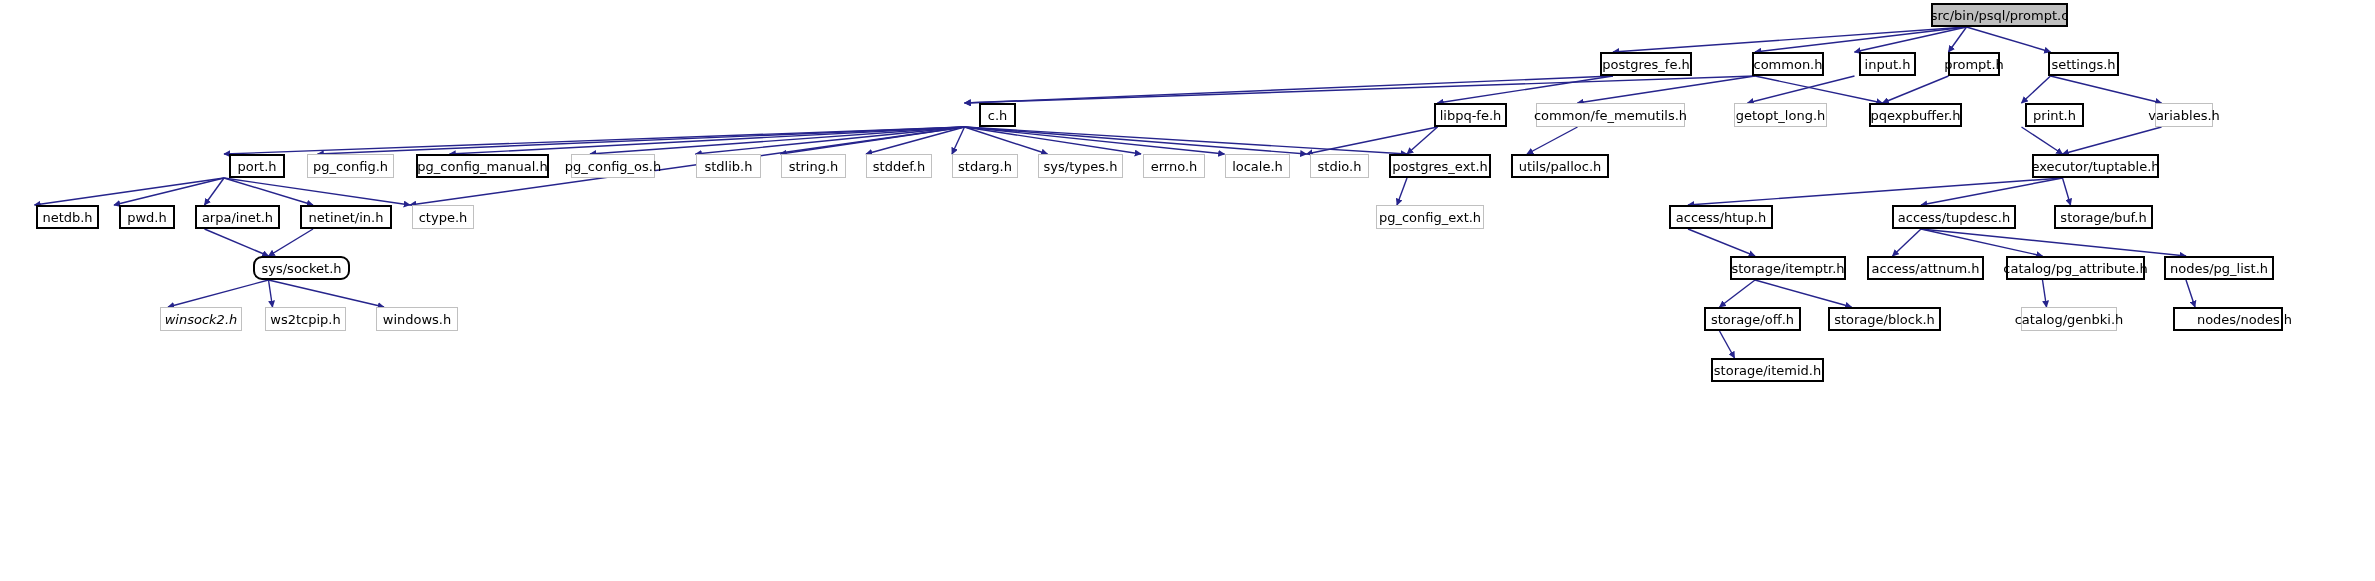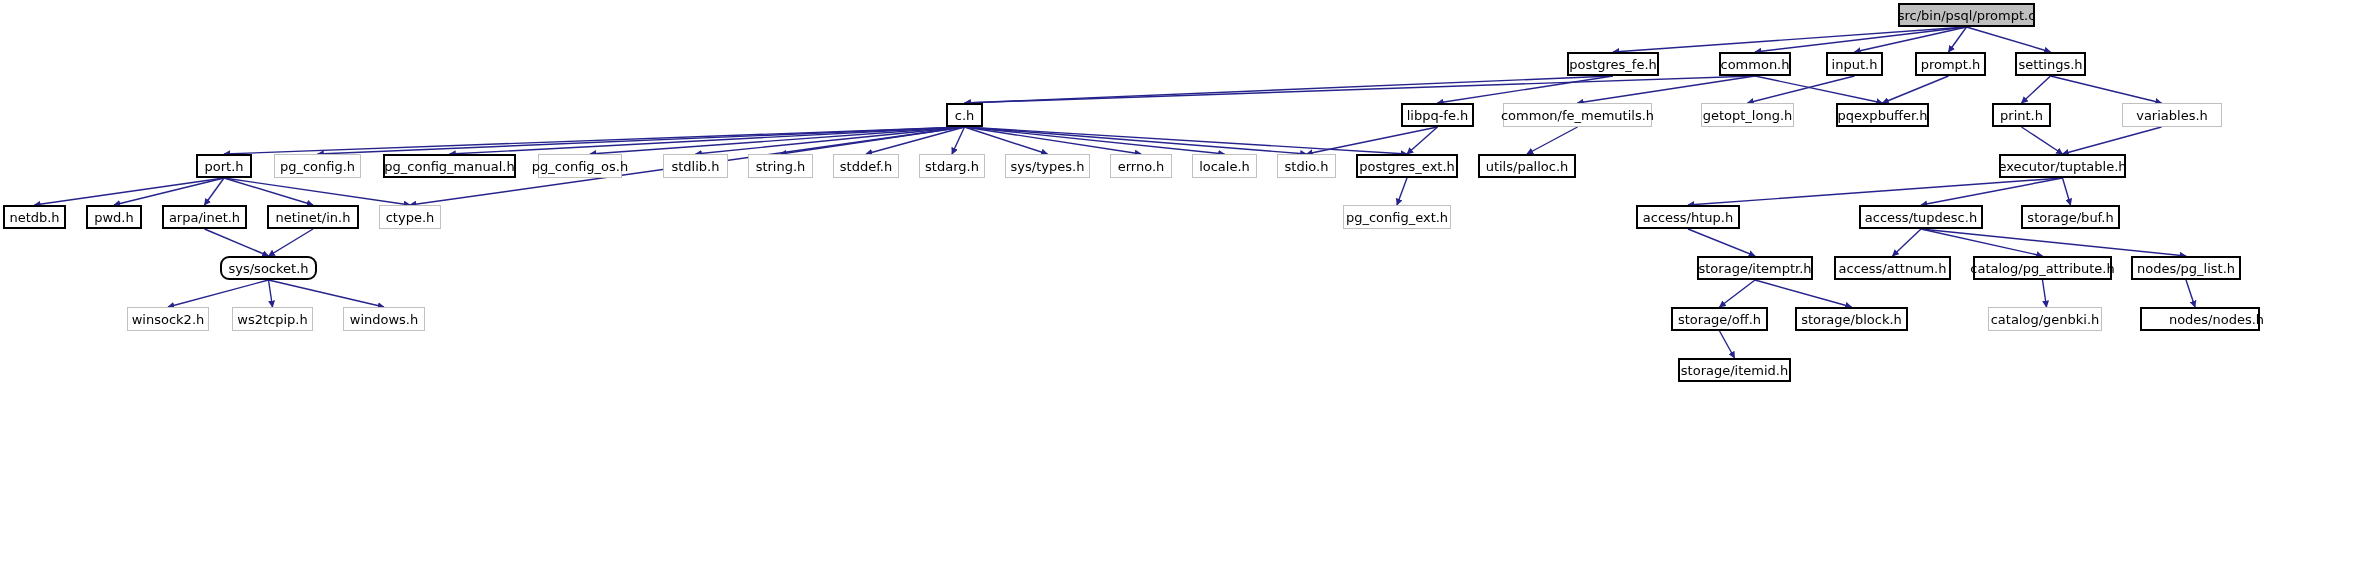--- a/index.html
+++ b/index.html
@@ -24,20 +24,21 @@
     align-items:center;
     justify-content:center;
     height:24px;
     font-size:13px;
     line-height:1;
     color:#000000;
     white-space:nowrap;
     background:#ffffff;
     border:1px solid #000000;
     z-index:2;
+    margin-left:33px;
   }
   
   .n-thin{border:1px solid #c0c0c0;background:#ffffff;}
   .n-bold{border:2px solid #000000;background:#ffffff;}
   .n-root{border:2px solid #000000;background:#bfbfbf;}
 </style>
 </head>
 <body>
 
 <div id="canvas">
@@ -112,21 +113,21 @@
       </div>
       <div class="node n-bold" style="left: 1567px; top: 52px; width: 92px;">
         <span>postgres_fe.h</span>
       </div>
       <div class="node n-bold" style="left: 1719px; top: 52px; width: 72px;">
         <span>common.h</span>
       </div>
       <div class="node n-bold" style="left: 1826px; top: 52px; width: 57px;">
         <span>input.h</span>
       </div>
-      <div class="node n-bold" style="left: 1915px; top: 52px; width: 71px;">
+      <div class="node n-bold" style="left: 1915px; top: 52px; width: 52px;">
         <span>prompt.h</span>
       </div>
       <div class="node n-bold" style="left: 2015px; top: 52px; width: 71px;">
         <span>settings.h</span>
       </div>
       <div class="node n-bold" style="left: 946px; top: 103px; width: 37px;">
         <span>c.h</span>
       </div>
       <div class="node n-bold" style="left: 1401px; top: 103px; width: 73px;">
         <span>libpq-fe.h</span>
@@ -136,21 +137,21 @@
       </div>
       <div class="node n-thin" style="left: 1701px; top: 103px; width: 93px;">
         <span>getopt_long.h</span>
       </div>
       <div class="node n-bold" style="left: 1836px; top: 103px; width: 93px;">
         <span>pqexpbuffer.h</span>
       </div>
       <div class="node n-bold" style="left: 1992px; top: 103px; width: 59px;">
         <span>print.h</span>
       </div>
-      <div class="node n-thin" style="left: 2122px; top: 103px; width: 100px;">
+      <div class="node n-thin" style="left: 2122px; top: 103px; width: 58px;">
         <span>variables.h</span>
       </div>
       <div class="node n-bold" style="left: 196px; top: 154px; width: 56px;">
         <span>port.h</span>
       </div>
       <div class="node n-thin" style="left: 274px; top: 154px; width: 87px;">
         <span>pg_config.h</span>
       </div>
       <div class="node n-bold" style="left: 383px; top: 154px; width: 133px;">
         <span>pg_config_manual.h</span>
@@ -226,38 +227,38 @@
       </div>
       <div class="node n-bold" style="left: 1834px; top: 256px; width: 117px; text-align: center;">
         <span>access/attnum.h</span>
       </div>
       <div class="node n-bold" style="left: 1973px; top: 256px; width: 139px;">
         <span>catalog/pg_attribute.h</span>
       </div>
       <div class="node n-bold" style="left: 2131px; top: 256px; width: 110px;">
         <span>nodes/pg_list.h</span>
       </div>
-      <div class="node n-thin" style="left: 127px; top: 307px; width: 82px;">
+      <div class="node n-thin" style="left: 127px; top: 307px; width: 82px; font-style: italic;">
         <span>winsock2.h</span>
       </div>
       <div class="node n-thin" style="left: 232px; top: 307px; width: 81px;">
         <span>ws2tcpip.h</span>
       </div>
       <div class="node n-thin" style="left: 343px; top: 307px; width: 82px;">
         <span>windows.h</span>
       </div>
       <div class="node n-bold" style="left: 1671px; top: 307px; width: 97px;">
         <span>storage/off.h</span>
       </div>
       <div class="node n-bold" style="left: 1795px; top: 307px; width: 113px;">
         <span>storage/block.h</span>
       </div>
-      <div class="node n-thin" style="left: 1988px; top: 307px; width: 114px;">
+      <div class="node n-thin" style="left: 1988px; top: 307px; width: 96px;">
         <span>catalog/genbki.h</span>
       </div>
-      <div class="node n-bold" style="left: 2140px; top: 307px; width: 120px; padding-left: 33px;">
+      <div class="node n-bold" style="left: 2140px; top: 307px; width: 110px; padding-left: 33px;">
         <span>nodes/nodes.h</span>
       </div>
       <div class="node n-bold" style="left: 1678px; top: 358px; width: 113px;">
         <span>storage/itemid.h</span>
       </div>
     </div>
 </div>
 
 </body></html>

